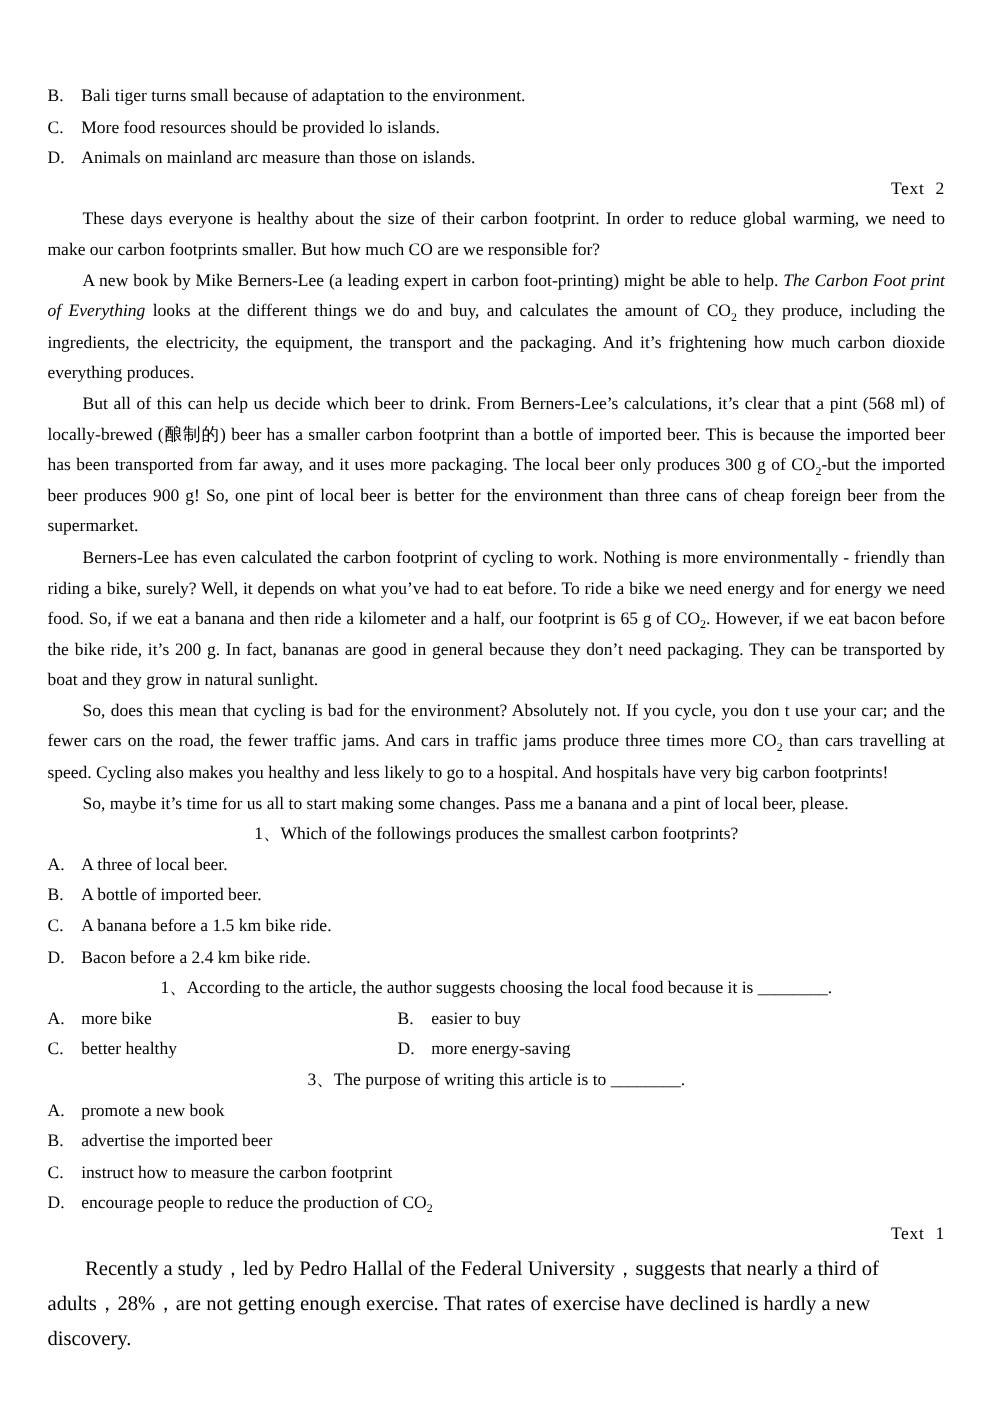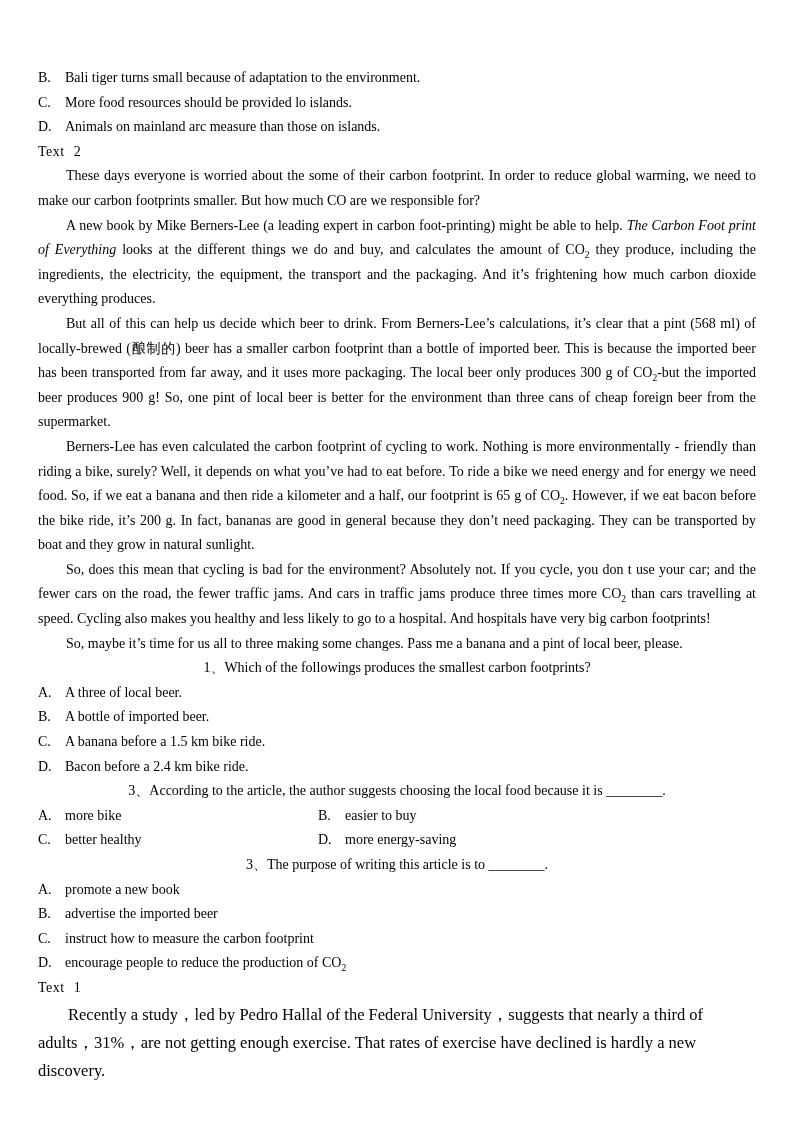--- a/index.html
+++ b/index.html
@@ -12,21 +12,21 @@
     background: #ffffff;
     color: #000000;
     padding: 66px 38px 30px 38px;
     overflow: hidden;
   }
   .doc {
     font-size: 14px;
     line-height: 24.6px;
   }
   .doc-title {
-    text-align: left;
+    text-align: right;
     word-spacing: 5px;
     letter-spacing: 0.5px;
   }
   .para {
     text-align: justify;
     text-indent: 28px;
   }
   .para-large {
     font-size: 16.5px;
     line-height: 28px;
@@ -55,44 +55,44 @@
       </div>
       <div class="option">
         <span class="opt-label">C.</span>
         <span class="opt-text">More food resources should be provided lo islands.</span>
       </div>
       <div class="option">
         <span class="opt-label">D.</span>
         <span class="opt-text">Animals on mainland arc measure than those on islands.</span>
       </div>
       <div class="doc-title">Text 2</div>
-      <p class="para">These days everyone is worried about the some of their carbon footprint. In order to reduce global warming, we need to make our carbon footprints smaller. But how much CO are we responsible for?</p>
+      <p class="para">These days everyone is healthy about the size of their carbon footprint. In order to reduce global warming, we need to make our carbon footprints smaller. But how much CO are we responsible for?</p>
       <p class="para">A new book by Mike Berners-Lee (a leading expert in carbon foot-printing) might be able to help. <em>The Carbon Foot print of Everything</em> looks at the different things we do and buy, and calculates the amount of CO<sub>2</sub> they produce, including the ingredients, the electricity, the equipment, the transport and the packaging. And it’s frightening how much carbon dioxide everything produces.</p>
       <p class="para">But all of this can help us decide which beer to drink. From Berners-Lee’s calculations, it’s clear that a pint (568 ml) of locally-brewed (酿制的) beer has a smaller carbon footprint than a bottle of imported beer. This is because the imported beer has been transported from far away, and it uses more packaging. The local beer only produces 300 g of CO<sub>2</sub>-but the imported beer produces 900 g! So, one pint of local beer is better for the environment than three cans of cheap foreign beer from the supermarket.</p>
       <p class="para">Berners-Lee has even calculated the carbon footprint of cycling to work. Nothing is more environmentally - friendly than riding a bike, surely? Well, it depends on what you’ve had to eat before. To ride a bike we need energy and for energy we need food. So, if we eat a banana and then ride a kilometer and a half, our footprint is 65 g of CO<sub>2</sub>. However, if we eat bacon before the bike ride, it’s 200 g. In fact, bananas are good in general because they don’t need packaging. They can be transported by boat and they grow in natural sunlight.</p>
       <p class="para">So, does this mean that cycling is bad for the environment? Absolutely not. If you cycle, you don t use your car; and the fewer cars on the road, the fewer traffic jams. And cars in traffic jams produce three times more CO<sub>2</sub> than cars travelling at speed. Cycling also makes you healthy and less likely to go to a hospital. And hospitals have very big carbon footprints!</p>
-      <p class="para">So, maybe it’s time for us all to three making some changes. Pass me a banana and a pint of local beer, please.</p>
+      <p class="para">So, maybe it’s time for us all to start making some changes. Pass me a banana and a pint of local beer, please.</p>
       <div class="question">1、Which of the followings produces the smallest carbon footprints?</div>
       <div class="option">
         <span class="opt-label">A.</span>
         <span class="opt-text">A three of local beer.</span>
       </div>
       <div class="option">
         <span class="opt-label">B.</span>
         <span class="opt-text">A bottle of imported beer.</span>
       </div>
       <div class="option">
         <span class="opt-label">C.</span>
         <span class="opt-text">A banana before a 1.5 km bike ride.</span>
       </div>
       <div class="option">
         <span class="opt-label">D.</span>
         <span class="opt-text">Bacon before a 2.4 km bike ride.</span>
       </div>
-      <div class="question">3、According to the article, the author suggests choosing the local food because it is ________.</div>
+      <div class="question">1、According to the article, the author suggests choosing the local food because it is ________.</div>
       <div class="option-grid">
         <div class="option">
           <span class="opt-label">A.</span>
           <span class="opt-text">more bike</span>
         </div>
         <div class="option">
           <span class="opt-label">B.</span>
           <span class="opt-text">easier to buy</span>
         </div>
         <div class="option">
@@ -115,15 +115,15 @@
       </div>
       <div class="option">
         <span class="opt-label">C.</span>
         <span class="opt-text">instruct how to measure the carbon footprint</span>
       </div>
       <div class="option">
         <span class="opt-label">D.</span>
         <span class="opt-text">encourage people to reduce the production of CO<sub>2</sub></span>
       </div>
       <div class="doc-title">Text 1</div>
-      <p class="para para-large">Recently a study，led by Pedro Hallal of the Federal University，suggests that nearly a third of adults，31%，are not getting enough exercise. That rates of exercise have declined is hardly a new discovery.</p>
+      <p class="para para-large">Recently a study，led by Pedro Hallal of the Federal University，suggests that nearly a third of adults，28%，are not getting enough exercise. That rates of exercise have declined is hardly a new discovery.</p>
     </div>
 </div>
 
 </body></html>

